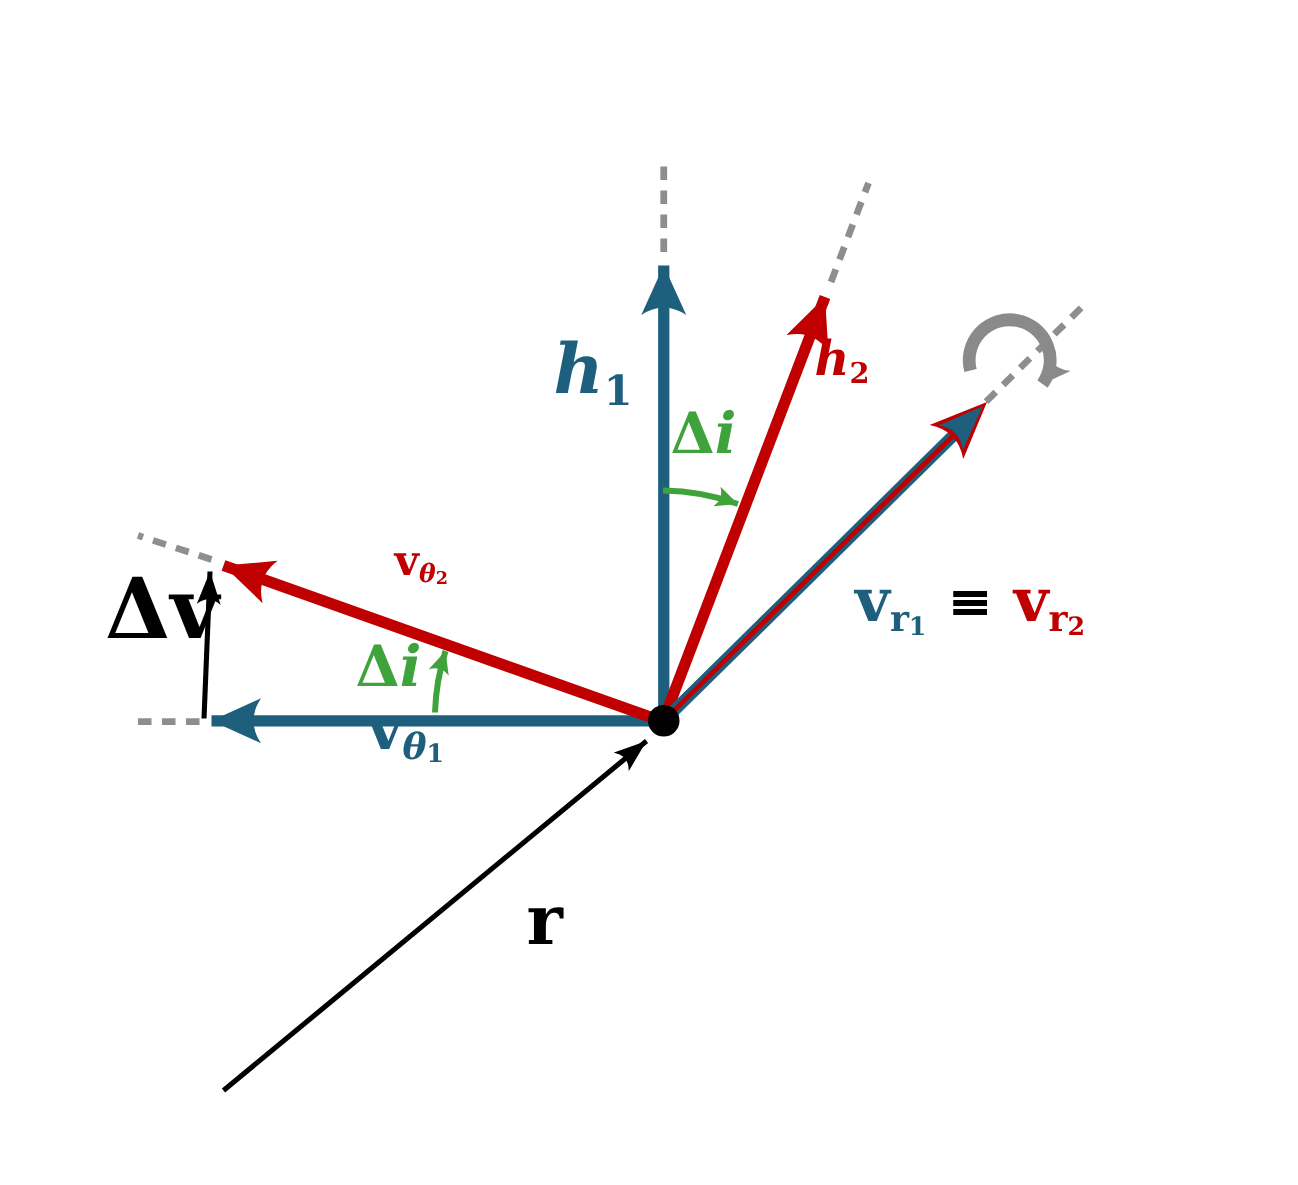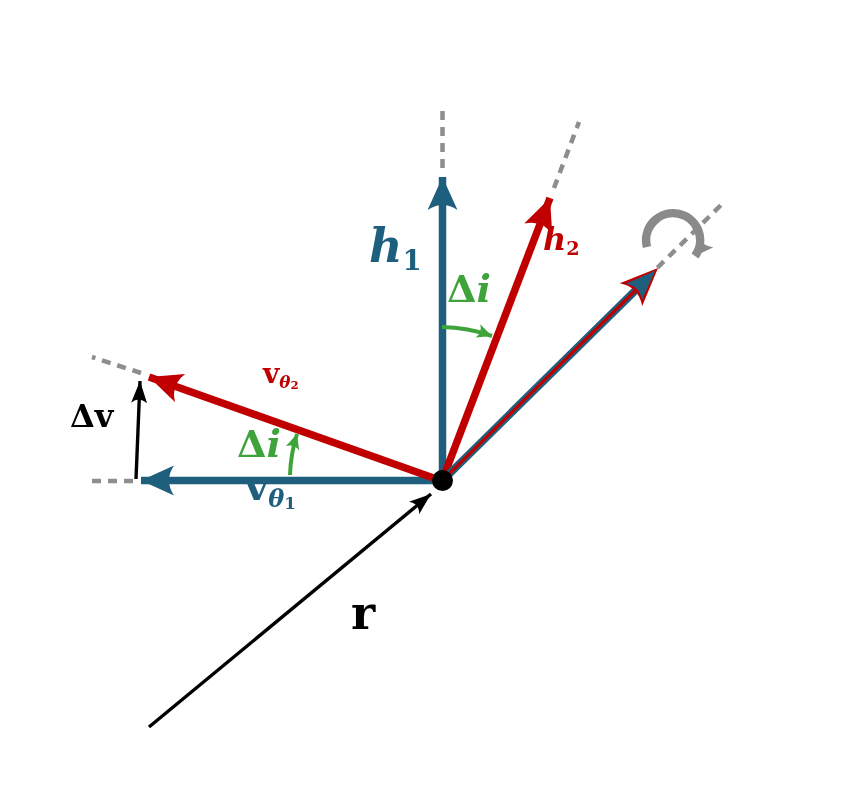--- a/index.html
+++ b/index.html
@@ -146,22 +146,27 @@
   </div>
 
   <div class="lbl c-red" style="left:263px; top:360px; font-size:28px;">
     <span class="up">v</span><span class="sub it">θ</span><span class="subsub">2</span>
   </div>
 
   <div class="lbl c-blue" style="left:245px; top:466px; font-size:40px;">
     <span class="up">v</span><span class="sub it">θ</span><span class="subsub">1</span>
   </div>
 
-  <div class="lbl c-black" style="left:70px; top:400px; font-size:32px;">
+  <div class="lbl c-black" style="left:70px; top:378px; font-size:56px;">
     <span class="up">Δ</span><span class="up">v</span>
   </div>
 
   <div class="lbl c-black" style="left:351px; top:590px; font-size:46px;">
     <span class="up">r</span>
   </div>
 
+  <div class="lbl" id="vr-identity-label" style="left:570px; top:381px; font-size:40px;">
+    <span class="c-blue"><span class="up">v</span><span class="sub">r</span><span class="subsub">1</span></span>
+    <span class="c-black equiv">≡</span>
+    <span class="c-red"><span class="up">v</span><span class="sub">r</span><span class="subsub">2</span></span>
+  </div>
 
 </div>
 
 </body></html>

